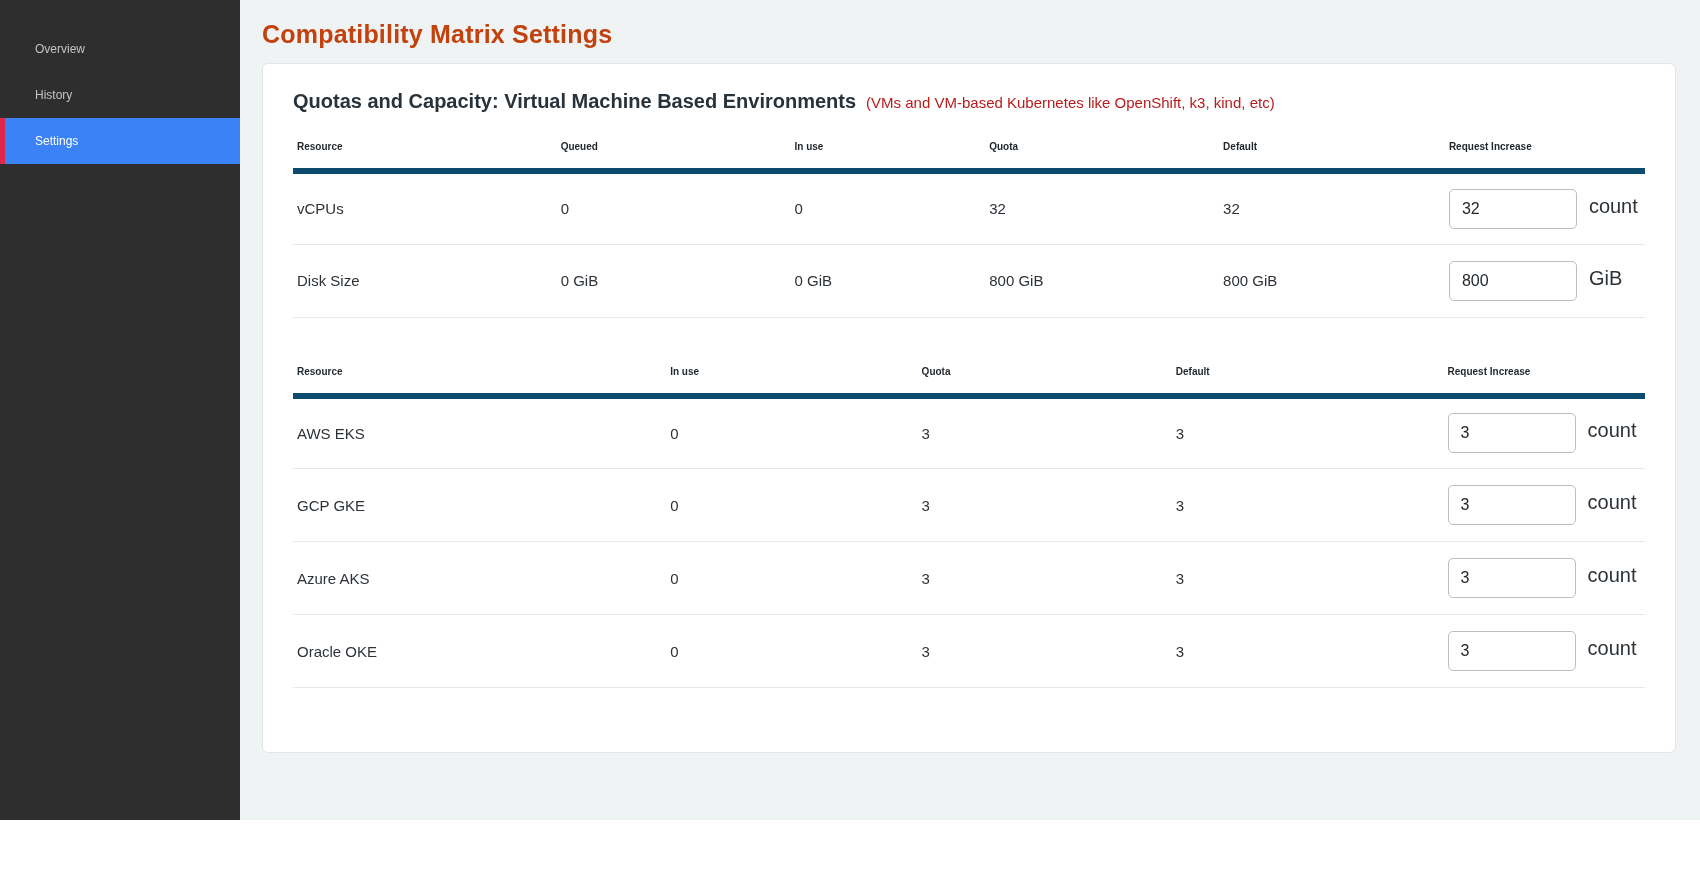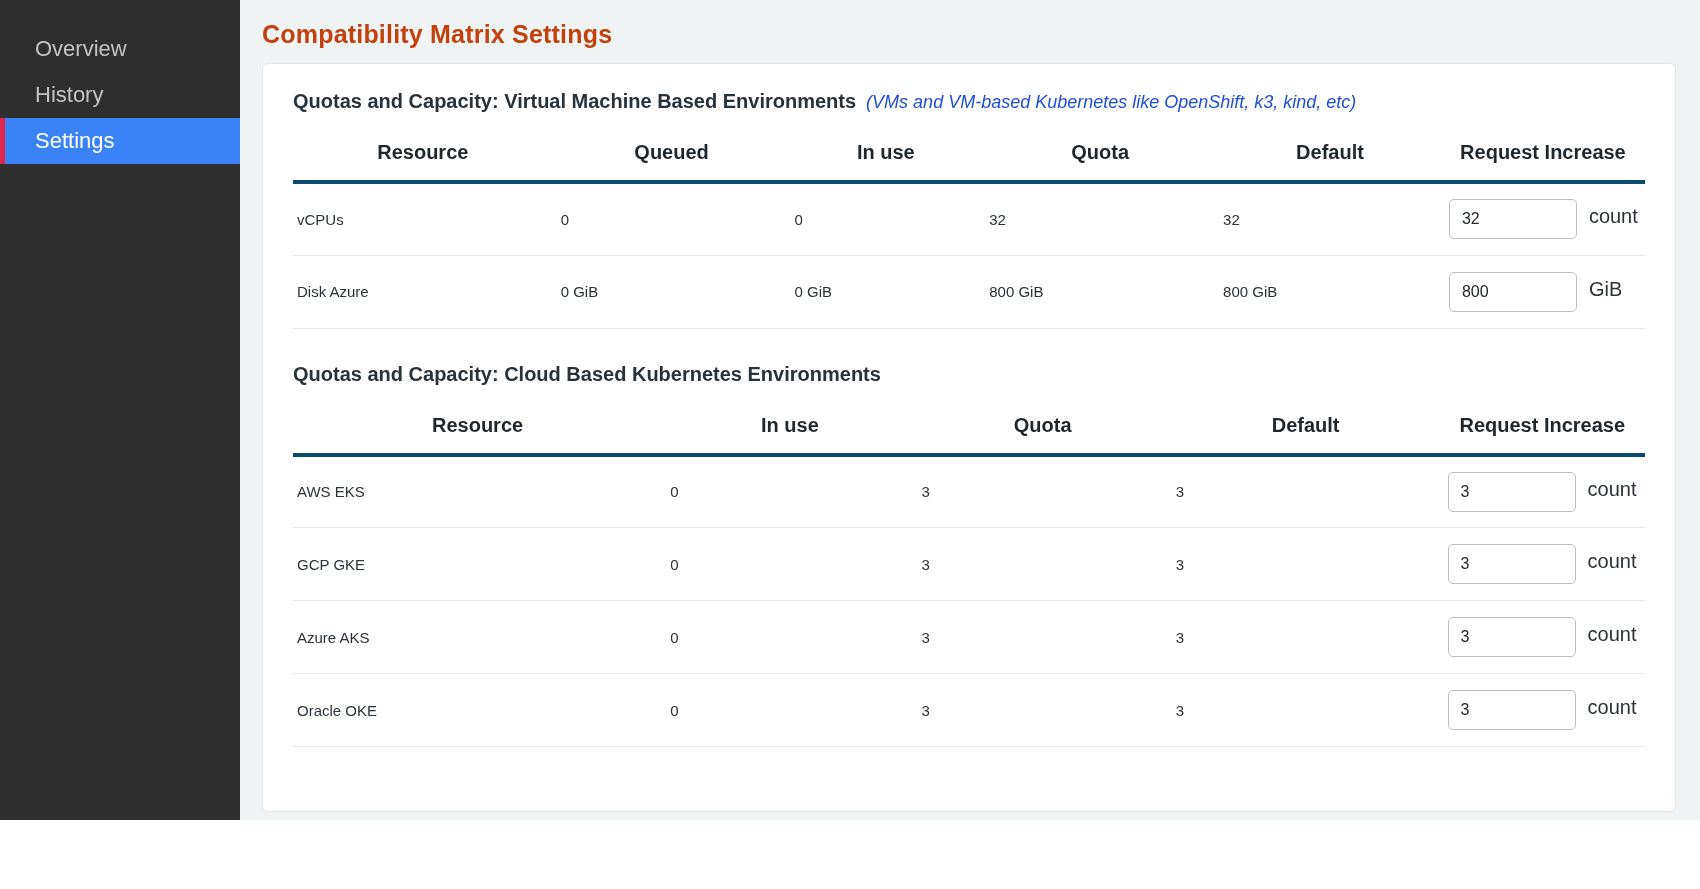--- a/index.html
+++ b/index.html
@@ -4,47 +4,47 @@
 <style>
   * { box-sizing: border-box; margin: 0; padding: 0; }
   html, body { width: 1700px; height: 889px; background: #ffffff; font-family: "Liberation Sans", "DejaVu Sans", sans-serif; }
 
   .app { display: flex; width: 1700px; height: 820px; overflow: hidden; }
 
   
   .sidebar { width: 240px; background: #2e2e2e; flex-shrink: 0; padding-top: 26px; }
   .side-item {
     height: 46px; display: flex; align-items: center;
-    padding-left: 30px; font-size: 22px; color: #c3c3c3;
+    padding-left: 30px; font-size: 12px; color: #c3c3c3;
     cursor: pointer; border-left: 5px solid transparent;
   }
   .side-item.active {
     background: #3b82f6; color: #ffffff; border-left-color: #e0284f; font-weight: 400;
   }
 
   
   .main { flex: 1; background: #eff3f4; overflow: hidden; }
   .page-title {
     font-size: 25px; font-weight: 700; color: #c2410c;
     padding: 20px 0 14px 22px; letter-spacing: .2px;
   }
 
   .card {
     background: #ffffff; border: 1px solid #e3e6e8; border-radius: 6px;
     margin: 0 24px 0 22px; padding: 26px 30px 30px 30px;
   }
 
   .section-title-row { display: flex; align-items: baseline; gap: 10px; margin-bottom: 14px; }
   .section-title { font-size: 20px; font-weight: 600; color: #27323a; }
-  .section-subtitle { font-size: 18px; color: #1d4ed8; font-style: italic; }
+  .section-subtitle { font-size: 15px; color: #b91c1c; }
 
   table { width: 100%; border-collapse: collapse; table-layout: fixed; }
   thead th {
-    text-align: center; font-size: 20px; font-weight: 700; color: #1f262c;
-    padding: 14px 8px 16px 4px; border-bottom: 4px solid #0c4a6e;
+    text-align: left; font-size: 10px; font-weight: 700; color: #1f262c;
+    padding: 14px 8px 16px 4px; border-bottom: 6px solid #0c4a6e;
   }
   tbody td {
     font-size: 15px; color: #2c3238; padding: 0 8px 0 4px;
     height: 73px; border-bottom: 1px solid #e6e8ea; vertical-align: middle;
   }
 
   .req-wrap { display: flex; align-items: flex-start; gap: 12px; }
   .req-input {
     width: 128px; height: 40px; border: 1px solid #b9bfc4; border-radius: 5px;
     font-size: 16px; color: #22282d; padding: 0 12px;
@@ -108,40 +108,37 @@
     <td>
       <div class="req-wrap">
         <input type="text" class="req-input" value="32" style="">
         <span class="unit">count</span>
       </div>
     </td>
   </tr>
 
 
   <tr>
-    <td><span>Disk Azure</span></td>
+    <td><span>Disk Size</span></td>
     <td><span>0 GiB</span></td>
     <td><span>0 GiB</span></td>
     <td><span>800 GiB</span></td>
     <td><span>800 GiB</span></td>
     <td>
       <div class="req-wrap">
         <input type="text" class="req-input" value="800" style="">
         <span class="unit">GiB</span>
       </div>
     </td>
   </tr>
 </tbody>
       </table>
 
       <div class="section-gap"></div>
 
-      <div class="section-title-row">
-        <span class="section-title">Quotas and Capacity: Cloud Based Kubernetes Environments</span>
-      </div>
 
       <table>
         <colgroup>
           <col style="width:27.6%">
             <col style="width:18.6%">
             <col style="width:18.8%">
           <col style="width:20.1%">
             <col style="width:14.9%">
         </colgroup>
         <thead>

